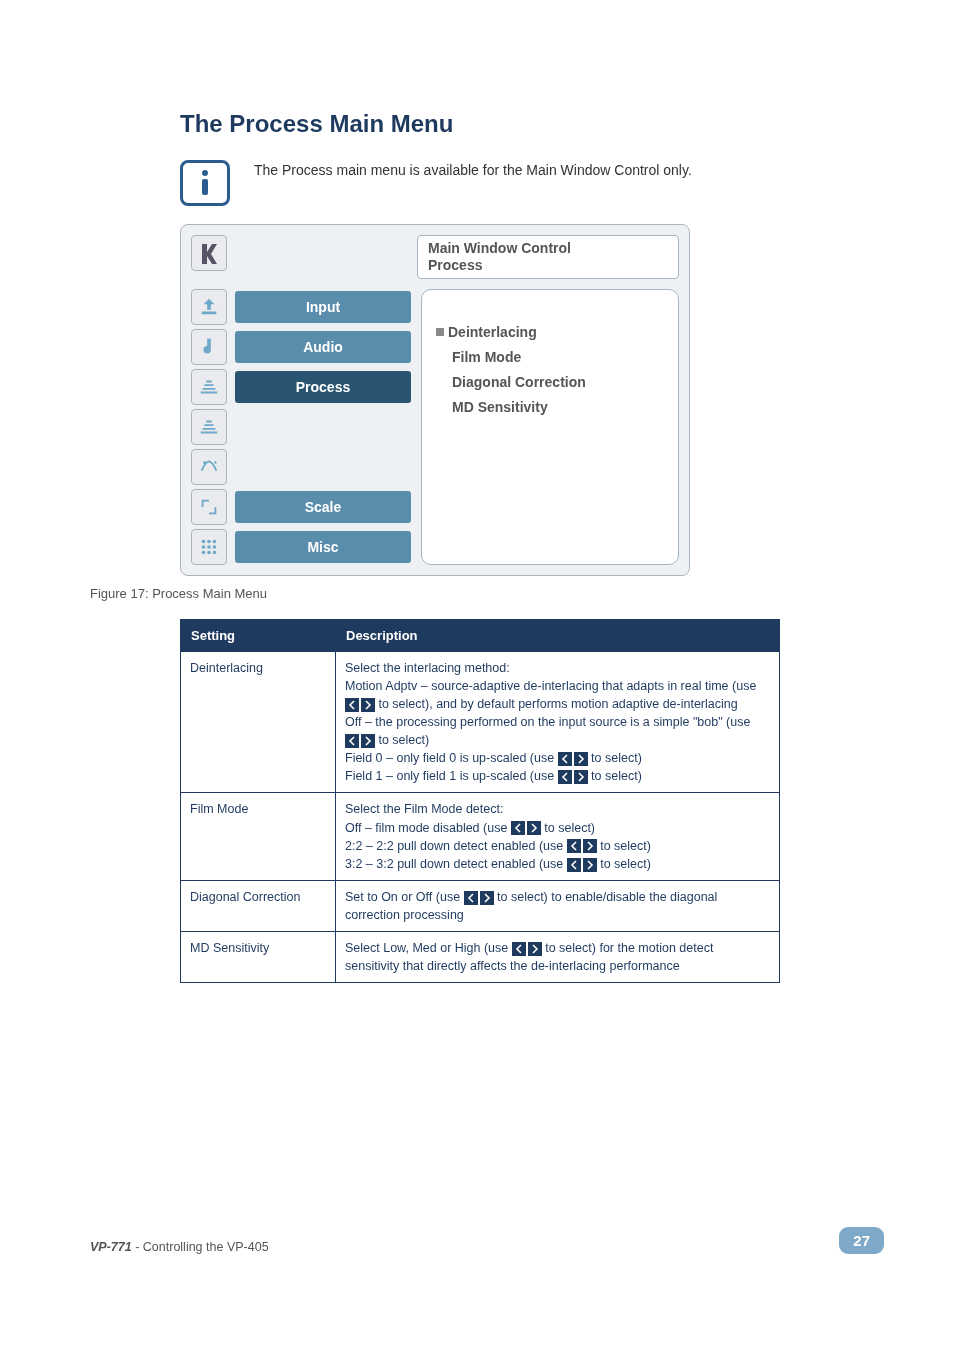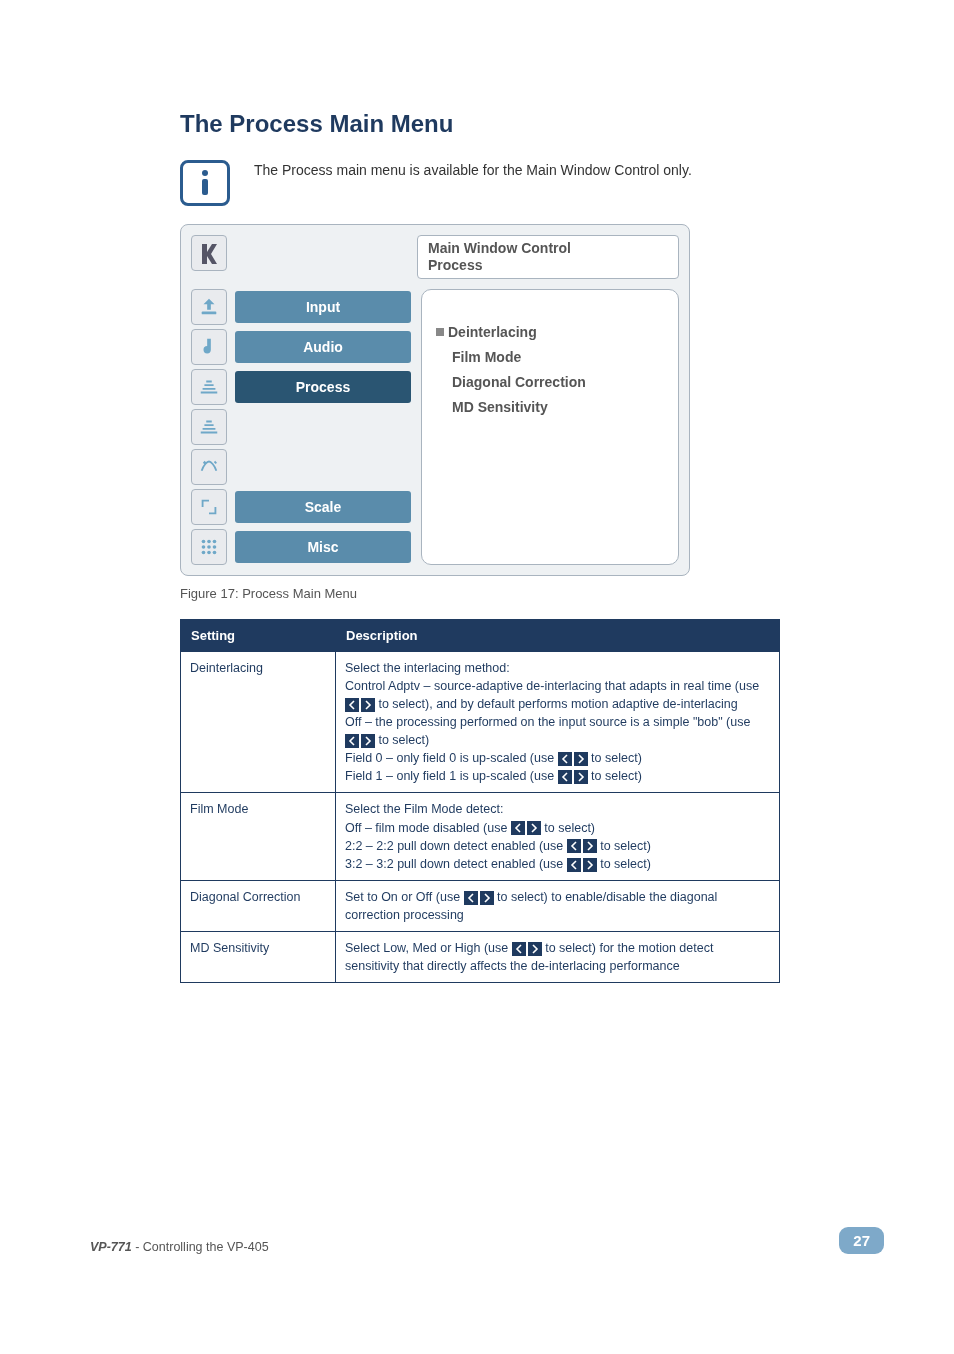--- a/index.html
+++ b/index.html
@@ -131,21 +131,20 @@
     font-weight:700;
     color:#555;
     line-height:1.8;
   }
   .options-box .opt{display:flex;align-items:center;gap:4px;}
   .bullet{
     width:8px;height:8px;background:#888;
   }
   .opt-indent{padding-left:16px;}
   .figure-caption{
-    margin-left:90px;
     margin-top:10px;
     font-size:13px;
     color:#555;
   }
   table.settings{
     margin-left:90px;
     margin-top:18px;
     border-collapse:collapse;
     width:600px;
     font-size:12.5px;
@@ -323,21 +322,21 @@
     <tr>
       <th>Setting</th>
       <th>Description</th>
     </tr>
   </thead>
   <tbody id="settings-body">
       <tr>
         <td>Deinterlacing</td>
         <td>
           <div>Select the interlacing method:</div>
-          <div><span>Control Adptv</span> – source-adaptive de-interlacing that adapts in real time (use <span class="arrows">
+          <div><span>Motion Adptv</span> – source-adaptive de-interlacing that adapts in real time (use <span class="arrows">
               <span class="arrow-btn">
                 <svg width="10" height="10" viewBox="0 0 10 10">
                   <path d="M7 1L3 5l4 4" stroke="#fff" stroke-width="1.6" fill="none"></path>
                 </svg>
               </span>
               <span class="arrow-btn">
                 <svg width="10" height="10" viewBox="0 0 10 10">
                   <path d="M3 1l4 4-4 4" stroke="#fff" stroke-width="1.6" fill="none"></path>
                 </svg>
               </span>

